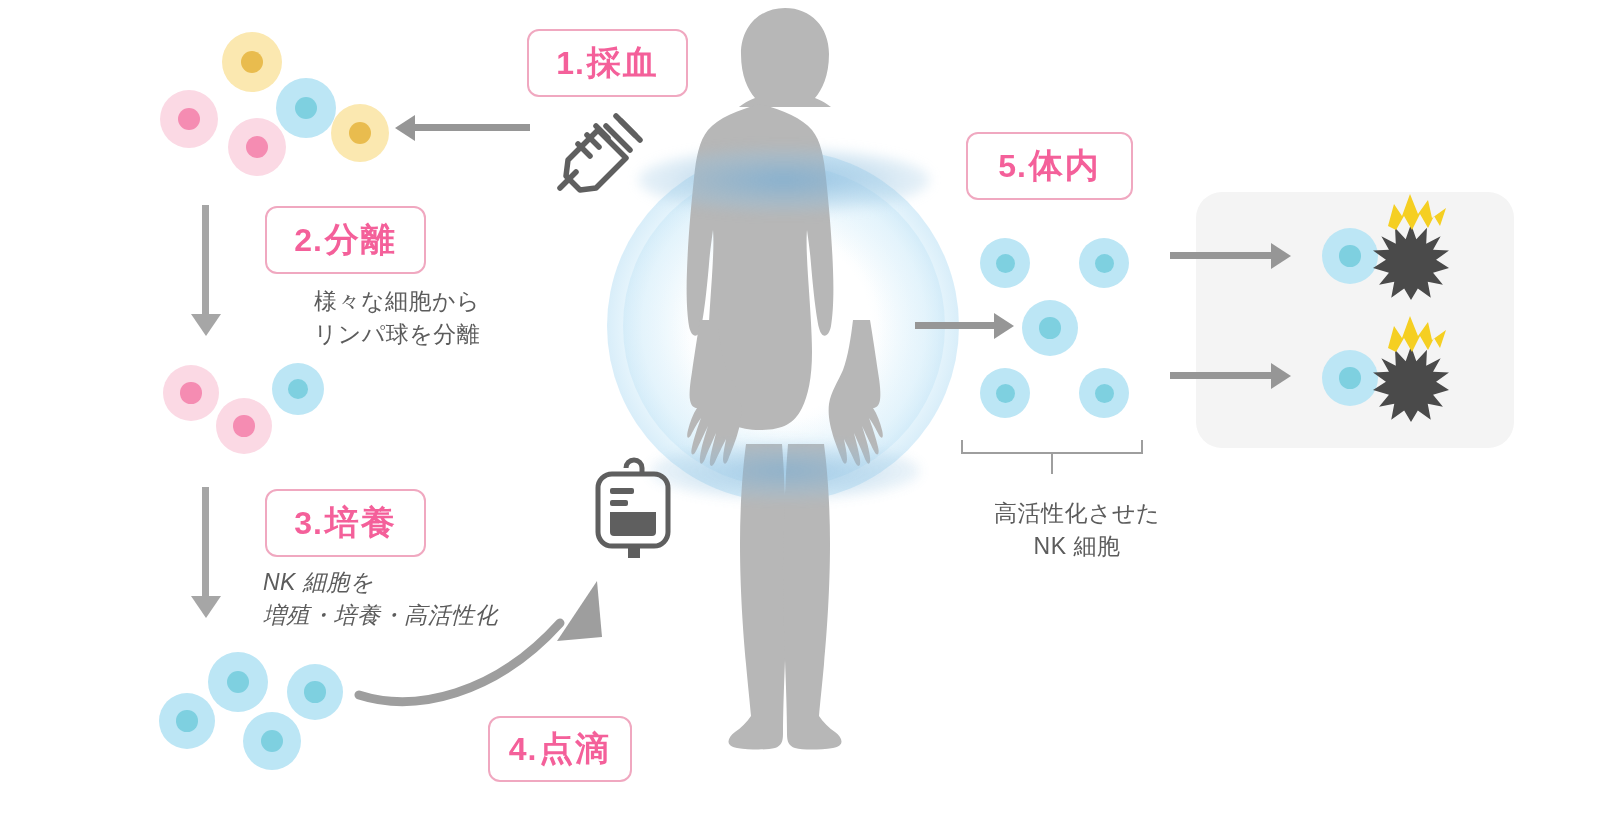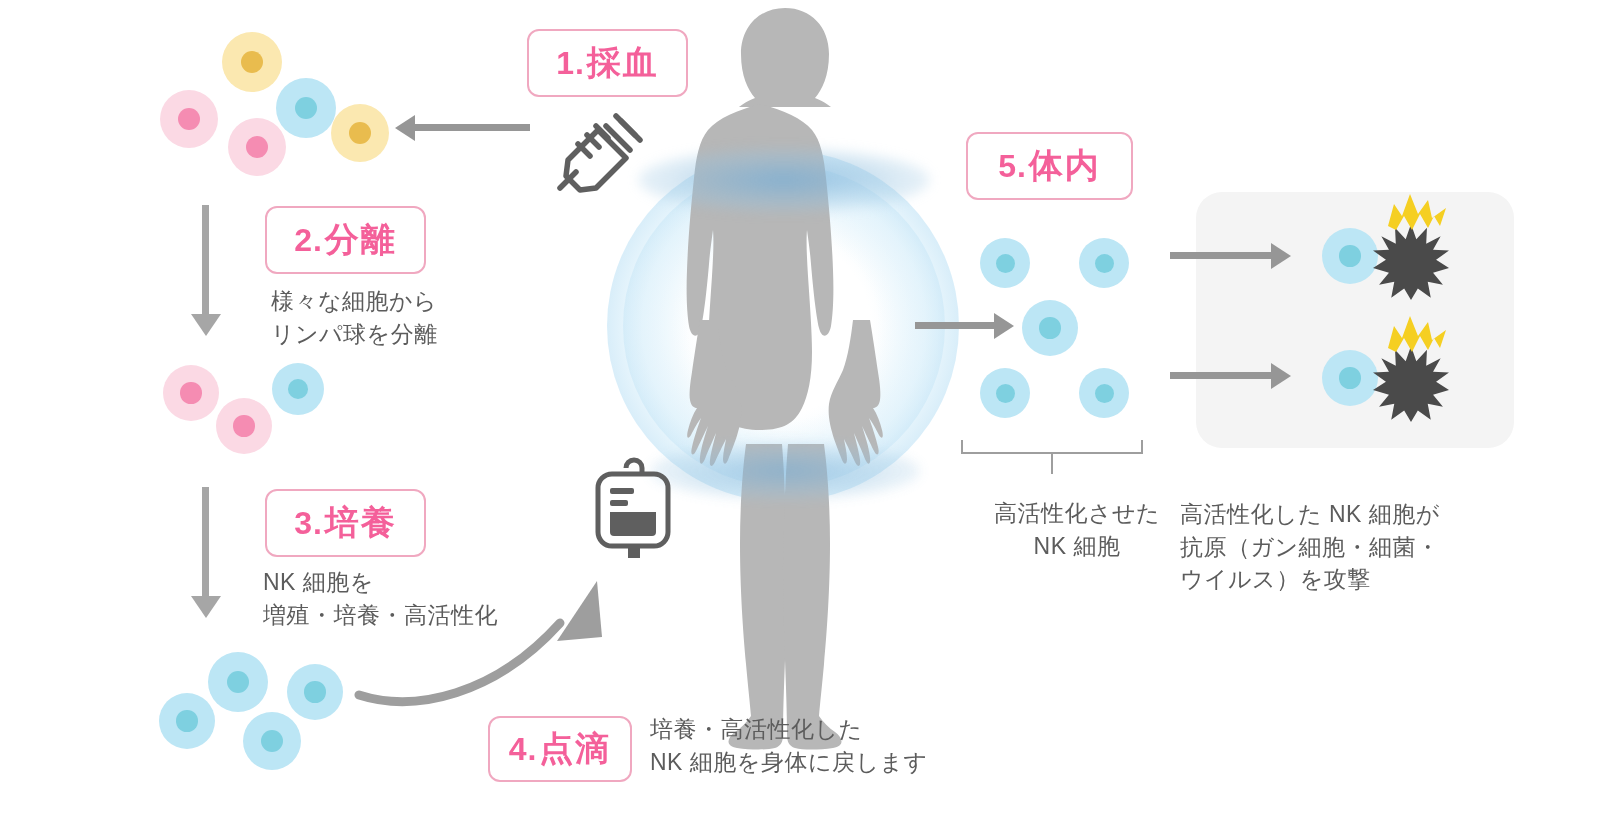--- a/index.html
+++ b/index.html
@@ -204,41 +204,41 @@
     <div class="nucleus" style="background:#e9bc4e;"></div>
   </div>
 
   <div class="arrow-v" style="left:202px; top:205px; height:112px;"></div>
 
   <div class="step-chip" style="left:265px; top:206px; width:157px; height:64px;">
     <span class="num">2.</span>
     <span class="word">分離</span>
   </div>
 
-  <div class="caption" style="left:271px; top:285px; width:280px;">様々な細胞から
+  <div class="caption" style="left:257px; top:285px; width:280px;text-align:center;">様々な細胞から
 リンパ球を分離</div>
 
   <div class="cell" style="left:163px; top:365px; width:56px; height:56px; background:#fbd9e4;">
     <div class="nucleus" style="background:#f58cb2;"></div>
   </div>
   <div class="cell" style="left:216px; top:398px; width:56px; height:56px; background:#fbd9e4;">
     <div class="nucleus" style="background:#f58cb2;"></div>
   </div>
   <div class="cell" style="left:272px; top:363px; width:52px; height:52px; background:#bce6f5;">
     <div class="nucleus" style="background:#7ed0e0;"></div>
   </div>
 
   <div class="arrow-v" style="left:202px; top:487px; height:112px;"></div>
 
   <div class="step-chip" style="left:265px; top:489px; width:157px; height:64px;">
     <span class="num">3.</span>
     <span class="word">培養</span>
   </div>
 
-  <div class="caption" style="left:263px; top:566px; width:300px;">NK 細胞を
+  <div class="caption" style="left:263px; top:566px; width:300px;font-style:italic;">NK 細胞を
 増殖・培養・高活性化</div>
 
   <div class="cell" style="left:159px; top:693px; width:56px; height:56px; background:#bce6f5;">
     <div class="nucleus" style="background:#7ed0e0;"></div>
   </div>
   <div class="cell" style="left:208px; top:652px; width:60px; height:60px; background:#bce6f5;">
     <div class="nucleus" style="background:#7ed0e0;"></div>
   </div>
   <div class="cell" style="left:243px; top:712px; width:58px; height:58px; background:#bce6f5;">
     <div class="nucleus" style="background:#7ed0e0;"></div>
@@ -263,22 +263,20 @@
       <rect x="22" y="48" width="18" height="6" rx="2"></rect>
       <path d="M22 60 h46 v20 a4 4 0 0 1 -4 4 h-38 a4 4 0 0 1 -4 -4 z"></path>
     </g>
   </svg>
 
   <div class="step-chip" style="left:488px; top:716px; width:140px; height:62px;">
     <span class="num">4.</span>
     <span class="word">点滴</span>
   </div>
 
-  <div class="caption" style="left:650px; top:713px; width:340px;">培養・高活性化した
-NK 細胞を身体に戻します</div>
 
   <div class="step-chip" style="left:966px; top:132px; width:163px; height:64px;">
     <span class="num">5.</span>
     <span class="word">体内</span>
   </div>
 
   <div class="arrow-h" style="left:915px; top:322px; width:82px;"></div>
 
   <div class="cell" style="left:980px; top:238px; width:50px; height:50px; background:#bce6f5;">
     <div class="nucleus" style="background:#7ed0e0;"></div>
@@ -331,17 +329,14 @@
 
   <svg class="abs" style="left:1384px; top:192px;" width="72" height="48" viewBox="0 0 72 48">
     <path fill="#f5cf22" d="M4 34 L10 12 L18 24 L26 2 L34 22 L44 8 L48 26 L62 16 L56 34
       L50 24 L44 36 L36 22 L28 38 L20 24 L12 38 Z"></path>
   </svg>
   <svg class="abs" style="left:1384px; top:314px;" width="72" height="48" viewBox="0 0 72 48">
     <path fill="#f5cf22" d="M4 34 L10 12 L18 24 L26 2 L34 22 L44 8 L48 26 L62 16 L56 34
       L50 24 L44 36 L36 22 L28 38 L20 24 L12 38 Z"></path>
   </svg>
 
-  <div class="caption" style="left:1180px; top:498px; width:340px;">高活性化した NK 細胞が
-抗原（ガン細胞・細菌・
-ウイルス）を攻撃</div>
 
 </div>
 
 </body></html>

